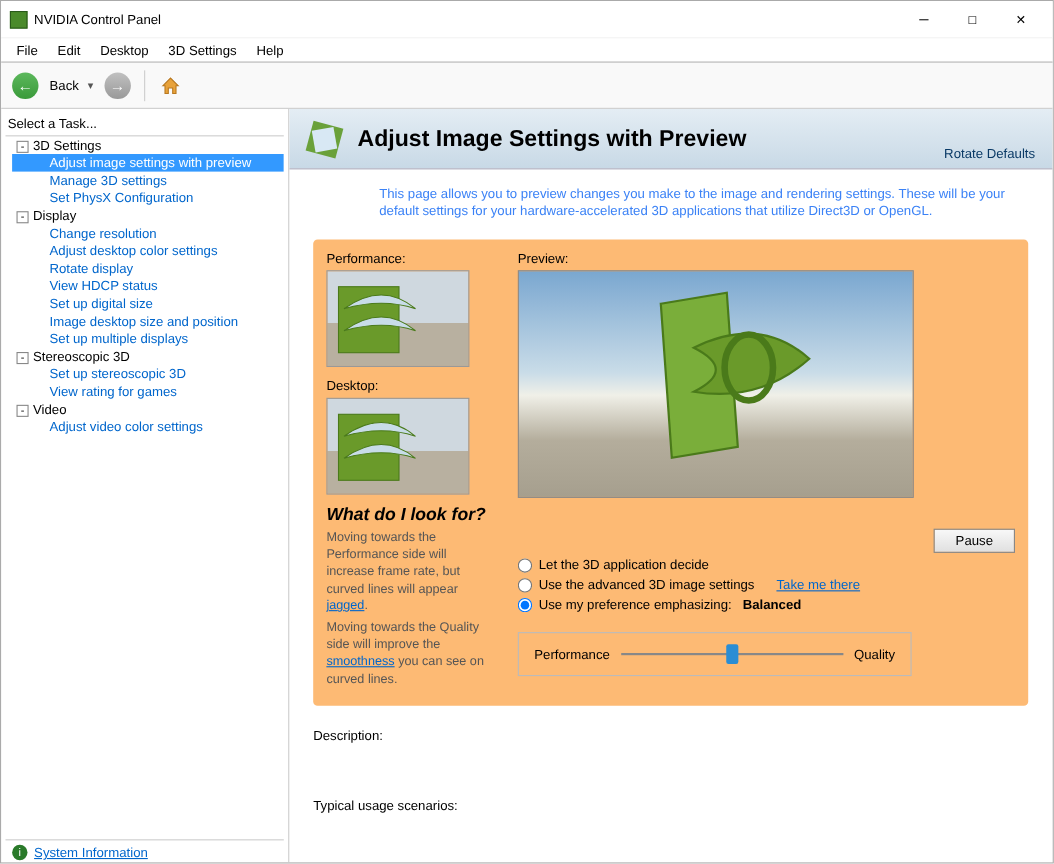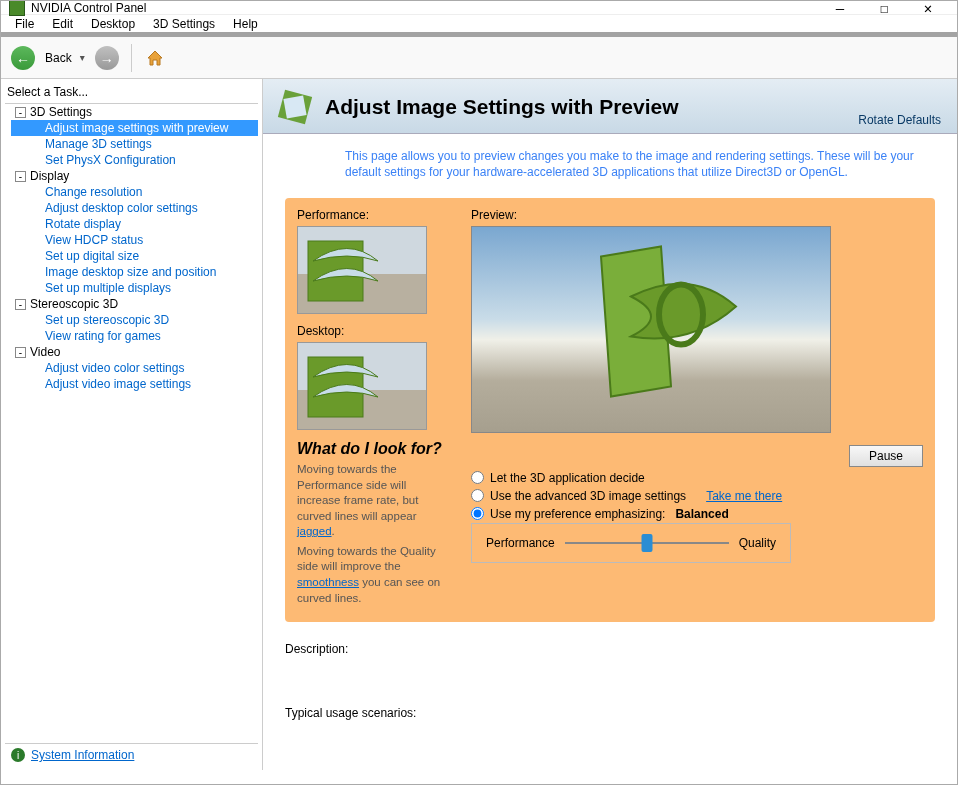--- a/index.html
+++ b/index.html
@@ -1,22 +1,22 @@
 <!DOCTYPE html>
 <html><head>
 <meta charset="utf-8">
 <style>
 * { box-sizing: border-box; margin: 0; padding: 0; }
 body { font-family: "Segoe UI", Tahoma, sans-serif; font-size: 12px; color: #000; background: #fff; width: 958px; height: 785px; overflow: hidden; border: 1px solid #aaa; }
-.titlebar { height: 14px; display: flex; align-items: center; padding: 0 8px; background: #fff; border-bottom: 1px solid #eee; }
+.titlebar { height: 34px; display: flex; align-items: center; padding: 0 8px; background: #fff; border-bottom: 1px solid #eee; }
 .titlebar .icon { width: 16px; height: 16px; background: #4a8a2a; border: 1px solid #2a5a1a; margin-right: 6px; }
 .titlebar .title { flex: 1; font-size: 12px; }
 .winbtns { display: flex; gap: 2px; }
 .winbtn { width: 42px; height: 28px; display: flex; align-items: center; justify-content: center; font-family: monospace; font-size: 14px; }
-.menubar { height: 22px; display: flex; align-items: center; padding: 0 6px; gap: 2px; background: #fff; border-bottom: 5px solid #a3a3a3; }
+.menubar { height: 22px; display: flex; align-items: center; padding: 0 6px; gap: 2px; background: #fff; border-bottom: 1px solid #a3a3a3; }
 .menuitem { padding: 2px 8px; }
 .toolbar { height: 42px; display: flex; align-items: center; padding: 0 10px; gap: 6px; border-bottom: 1px solid #ccc; background: #f9f9f9; }
 .navbtn { width: 24px; height: 24px; border-radius: 50%; display: flex; align-items: center; justify-content: center; color: #fff; font-size: 14px; }
 .navback { background: linear-gradient(#5cb85c,#3a9a3a); }
 .navfwd { background: linear-gradient(#c0c0c0,#999); }
 .backlabel { margin: 0 2px 0 4px; }
 .dropdown-caret { font-size: 10px; color: #555; margin-right: 4px; }
 .divider-v { width: 1px; height: 28px; background: #ccc; margin: 0 6px; }
 .home { width: 22px; height: 22px; display:flex; align-items:center; justify-content:center; }
 .body-split { display: flex; height: calc(785px - 30px - 22px - 42px); }
@@ -40,28 +40,28 @@
 .intro { font-size: 12px; color: #3b82f6; margin: 0 0 18px 60px; max-width: 600px; line-height: 1.35; }
 .panel { background: #fdba74; border-radius: 4px; padding: 10px 12px 16px 12px; display: flex; gap: 24px; }
 .left-col { width: 150px; }
 .sec-label { font-size: 12px; margin-bottom: 4px; }
 .thumb { width: 130px; height: 88px; border: 1px solid #999; background: linear-gradient(#cfd8df 0%, #cfd8df 55%, #b8b0a0 55%, #b8b0a0 100%); position: relative; overflow: hidden; margin-bottom: 10px; }
 .whatlook { font-weight: bold; font-size: 16px; margin-top: 4px; font-style: italic; }
 .helptext { font-size: 11.5px; color: #555; line-height: 1.35; margin-top: 4px; }
 .helptext a { color: #0066cc; text-decoration: underline; }
 .right-col { flex: 1; }
 .preview-box { width: 360px; height: 207px; border: 1px solid #888; background: linear-gradient(#7aa7d0 0%, #c9dce8 45%, #f0f0e8 55%, #b4ad9c 75%, #a69f8e 100%); position: relative; overflow: hidden; }
-.below-row { display: flex; align-items: flex-end; margin-top: 12px; }
+.below-row { display: flex; align-items: flex-end; margin-top: 28px; }
 .pausebtn { margin-left: auto; width: 74px; height: 22px; border: 1px solid #888; background: linear-gradient(#f8f8f8,#e0e0e0); font-size: 12px; text-align: center; line-height: 20px; cursor: pointer; }
 .radios { margin-top: 2px; }
-.radio-row { display: flex; align-items: flex-start; gap: 6px; padding: 2px 0; font-size: 12px; }
+.radio-row { display: flex; align-items: center; gap: 6px; padding: 2px 0; font-size: 12px; }
 .radio-row input { margin: 0; }
 .takeme { color: #0066cc; text-decoration: underline; margin-left: 14px; cursor: pointer; }
 .bal-label { font-weight: bold; margin-left: 4px; }
-.slider-box { border: 1px solid #bbb; padding: 12px 14px; margin-top: 0; display: flex; align-items: center; gap: 10px; width: 320px; }
+.slider-box { border: 1px solid #bbb; padding: 12px 14px; margin-top: 16px; display: flex; align-items: center; gap: 10px; width: 358px; }
 .slider-track { flex: 1; height: 2px; background: #888; position: relative; }
 .slider-thumb { position: absolute; top: -8px; left: 50%; transform: translateX(-50%); width: 11px; height: 18px; background: #2a8dd4; border-radius: 2px; }
 .sec-bottom { margin-top: 20px; font-size: 12px; }
 .sec-bottom .lbl { margin-bottom: 50px; }
 
 .nv-logo-lg { position:absolute; left:50%; top:50%; transform:translate(-50%,-55%); }
 .nv-logo-sm { position:absolute; left:-20px; top:-6px; }
 </style>
 </head>
 <body>
@@ -127,21 +127,20 @@
 
       <div class="tree-group">
         <div class="tree-group-label"><span class="tree-expander">-</span><span>Stereoscopic 3D</span></div>
         <div class="tree-item">Set up stereoscopic 3D</div>
         <div class="tree-item">View rating for games</div>
       </div>
 
       <div class="tree-group">
         <div class="tree-group-label"><span class="tree-expander">-</span><span>Video</span></div>
         <div class="tree-item">Adjust video color settings</div>
-        <div class="tree-item">Adjust video image settings</div>
       </div>
     </div>
     <div class="sysinfo-bar">
       <div class="sysinfo-ico">i</div>
       <a href="#" class="sysinfo-link">System Information</a>
     </div>
   </div>
 
   <div class="main">
     <div class="header">

